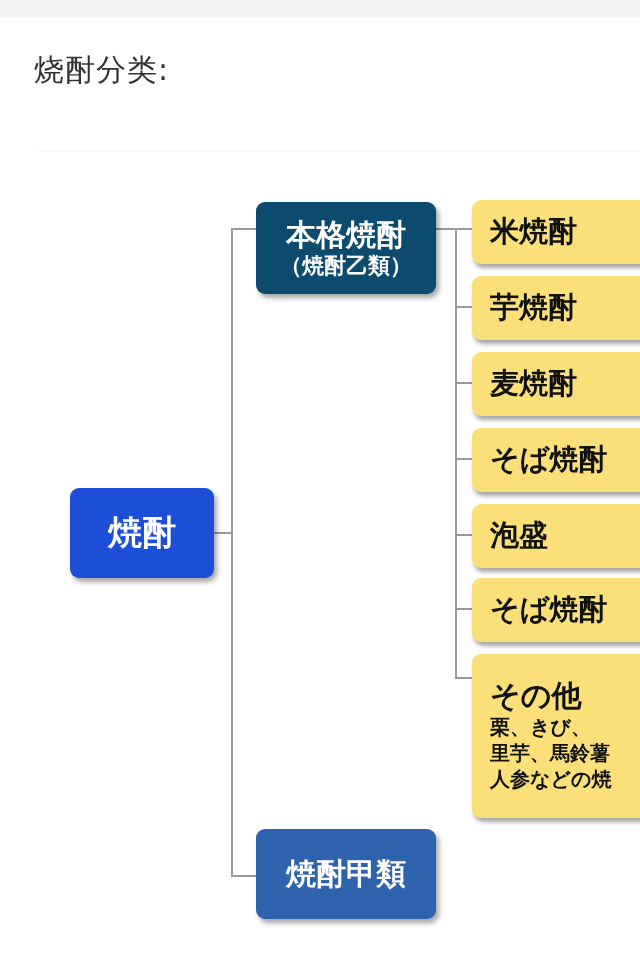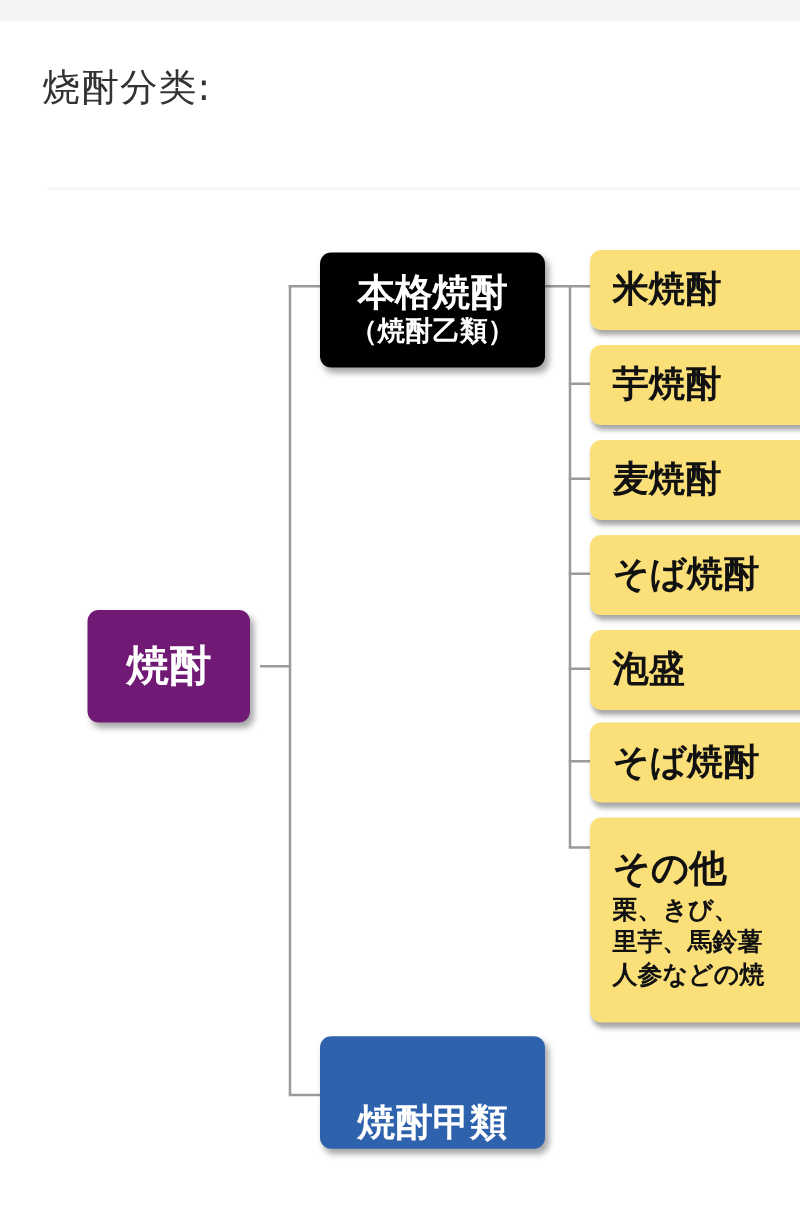--- a/index.html
+++ b/index.html
@@ -7,26 +7,26 @@
          font-family:"DejaVu Sans","Liberation Sans",sans-serif; }
   .topbar { position:absolute; left:0; top:0; width:640px; height:17px; background:#f4f4f4; }
   .heading { position:absolute; left:34px; top:50px; font-size:30px; color:#333; letter-spacing:1px;
              font-family:"DejaVu Sans","Liberation Sans",sans-serif; }
   .divider { position:absolute; left:38px; top:150px; width:602px; height:2px; background:#f6f6f6; }
   .diagram { position:absolute; left:0; top:0; width:640px; height:970px; }
   .line { position:absolute; background:#9a9a9a; }
   .box { position:absolute; border-radius:9px; display:flex; align-items:center; justify-content:center;
          font-family:"DejaVu Serif","Liberation Serif",serif; font-weight:bold;
          box-shadow: 3px 4px 5px rgba(0,0,0,0.35); }
-  .root { left:70px; top:488px; width:130px; height:90px; background:#701a75; color:#fff; font-size:34px; }
-  .honkaku { left:256px; top:202px; width:180px; height:92px; background:#000000; color:#fff;
+  .root { left:70px; top:488px; width:144px; height:90px; background:#1d4ed8; color:#fff; font-size:34px; }
+  .honkaku { left:256px; top:202px; width:180px; height:92px; background:#0c4a6e; color:#fff;
              flex-direction:column; line-height:1.15; }
   .honkaku .t1 { font-size:30px; }
   .honkaku .t2 { font-size:22px;text-align:right; }
-  .korui { left:256px; top:829px; width:180px; height:90px; background:#2f62ad; color:#fff; font-size:30px;align-items:flex-end; }
+  .korui { left:256px; top:829px; width:180px; height:90px; background:#2f62ad; color:#fff; font-size:30px; }
   .leaf { left:472px; width:190px; background:#fbe07a; color:#111; justify-content:flex-start;
           padding-left:18px; font-size:29px; box-sizing:border-box; border-radius:9px 0 0 9px;
           box-shadow: 2px 4px 4px rgba(0,0,0,0.35); }
   .leaf.other { flex-direction:column; align-items:flex-start; justify-content:flex-start; padding-top:12px; }
   .leaf.other .t1 { font-size:30px; line-height:36px;margin-top:12px; }
   .leaf.other .t2 { font-size:20px; line-height:26px; white-space:nowrap; }
 </style>
 </head>
 <body>
 

